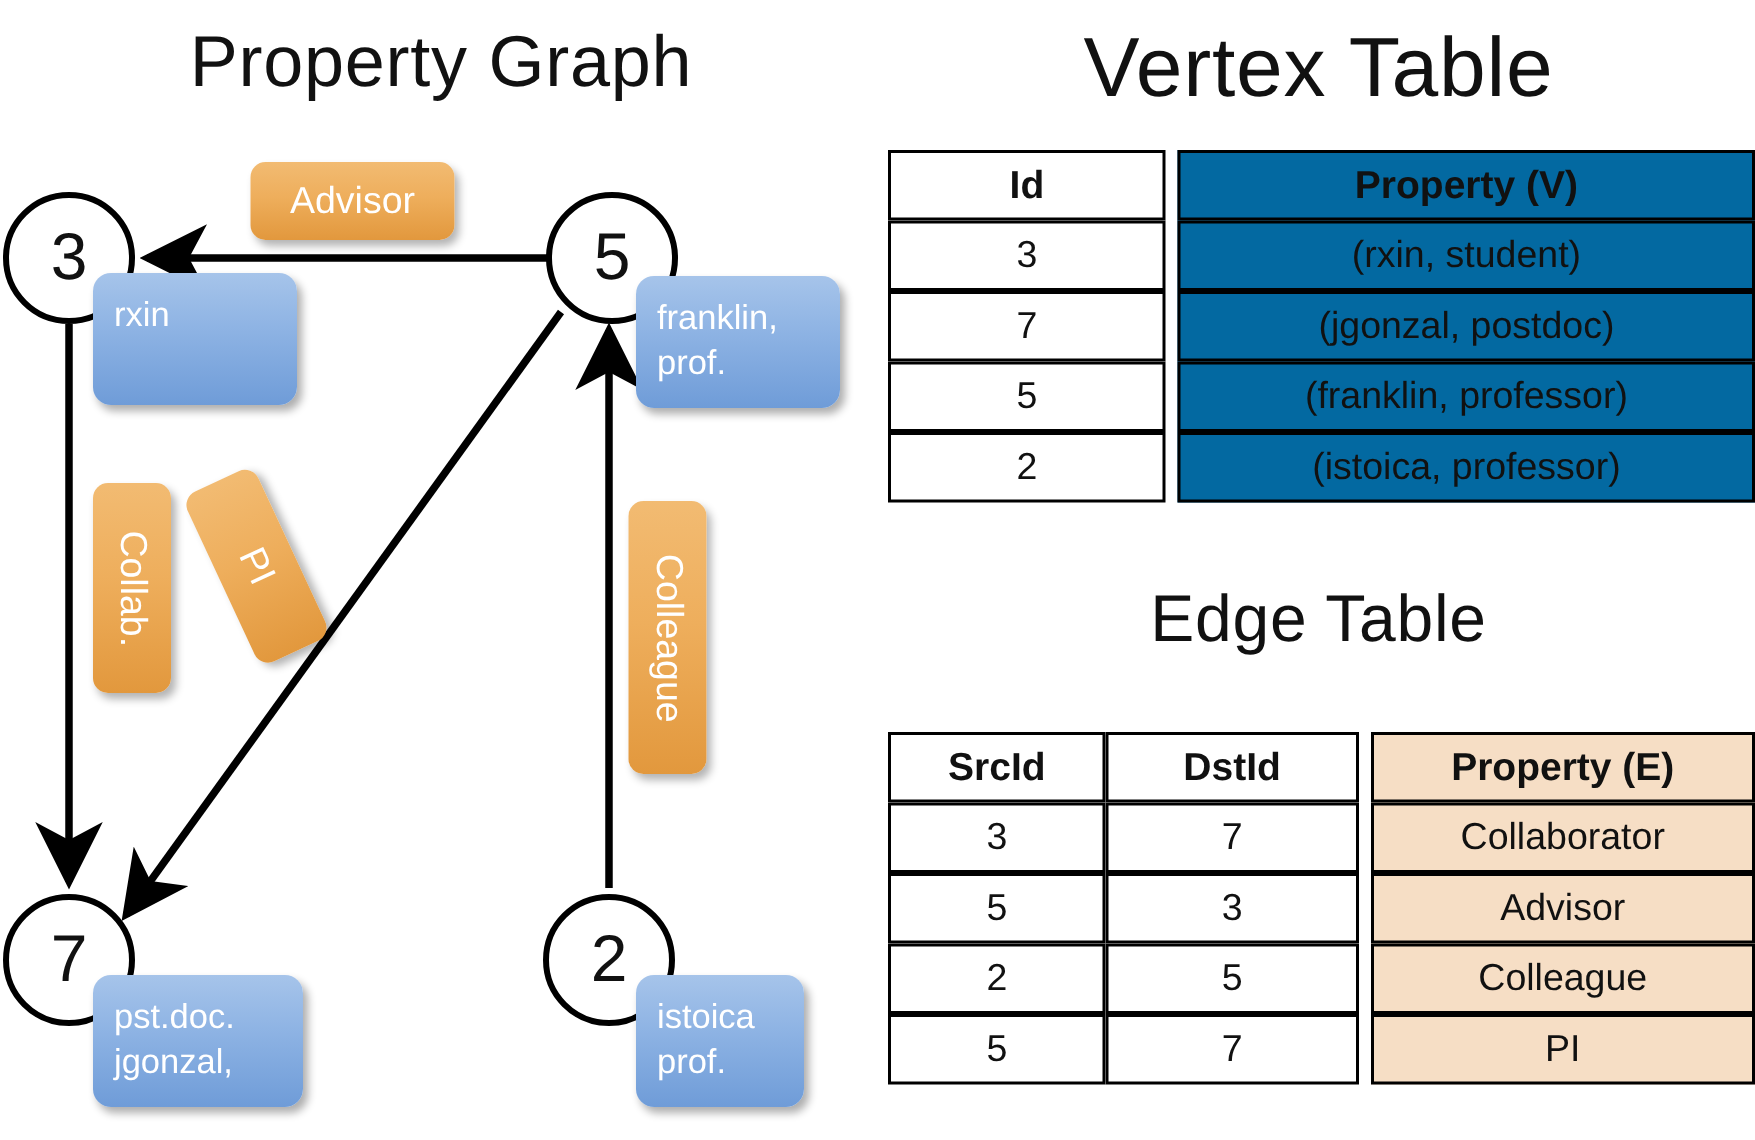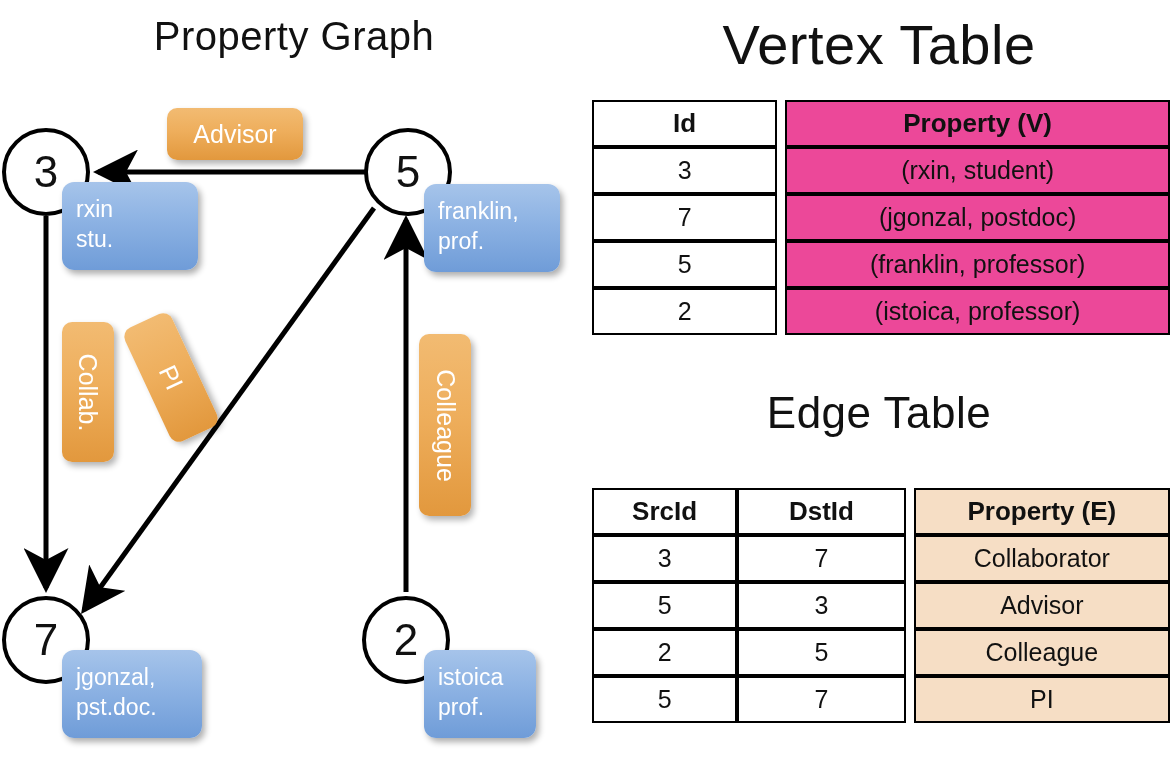--- a/index.html
+++ b/index.html
@@ -22,21 +22,21 @@
     position: absolute;
     font-family: "Liberation Sans", sans-serif;
     font-weight: 300;
     color: #111111;
     letter-spacing: 0.5px;
     white-space: nowrap;
   }
   #title-property-graph {
     left: 0; top: 14px; width: 588px;
     text-align: center;
-    font-size: 40px;
+    font-size: 48px;
   }
   #title-vertex-table {
     left: 588px; top: 12px; width: 582px;
     text-align: center;
     font-size: 56px;
   }
   #title-edge-table {
     left: 588px; top: 388px; width: 582px;
     text-align: center;
     font-size: 44px;
@@ -139,21 +139,21 @@
     font-size: 25px;
     color: #111;
     padding: 4px;
     height: 47px;
     box-sizing: border-box;
   }
   .tbl th { font-weight: bold; font-size: 26px; }
 
   #vertex-table { left: 592px; top: 100px; }
   #vertex-table .col-id    { width: 186px; background: #ffffff; }
-  #vertex-table .col-prop  { width: 386px; background: #ec4899; }
+  #vertex-table .col-prop  { width: 386px; background: #0369a1; }
 
   #edge-table { left: 592px; top: 488px; }
   #edge-table .col-src  { width: 150px; background: #ffffff; }
   #edge-table .col-dst  { width: 175px; background: #ffffff; }
   #edge-table .col-prop { width: 264px; background: #f6dec5; }
 
   
   .gap-cell { border: none !important; width: 6px; background: transparent !important; }
 </style>
 </head>
@@ -191,29 +191,28 @@
   </div>
   <div class="node-circle" id="node-7">
     <span>7</span>
   </div>
   <div class="node-circle" id="node-2">
     <span>2</span>
   </div>
 
   <div class="prop-box" id="prop-rxin">
     <div>rxin</div>
-    <div>stu.</div>
   </div>
   <div class="prop-box" id="prop-franklin">
     <div>franklin,</div>
     <div>prof.</div>
   </div>
   <div class="prop-box" id="prop-jgonzal">
+    <div>pst.doc.</div>
     <div>jgonzal,</div>
-    <div>pst.doc.</div>
   </div>
   <div class="prop-box" id="prop-istoica">
     <div>istoica</div>
     <div>prof.</div>
   </div>
 
   <div class="edge-label" id="label-advisor">
     <span>Advisor</span>
   </div>
   <div class="edge-label" id="label-collab">

